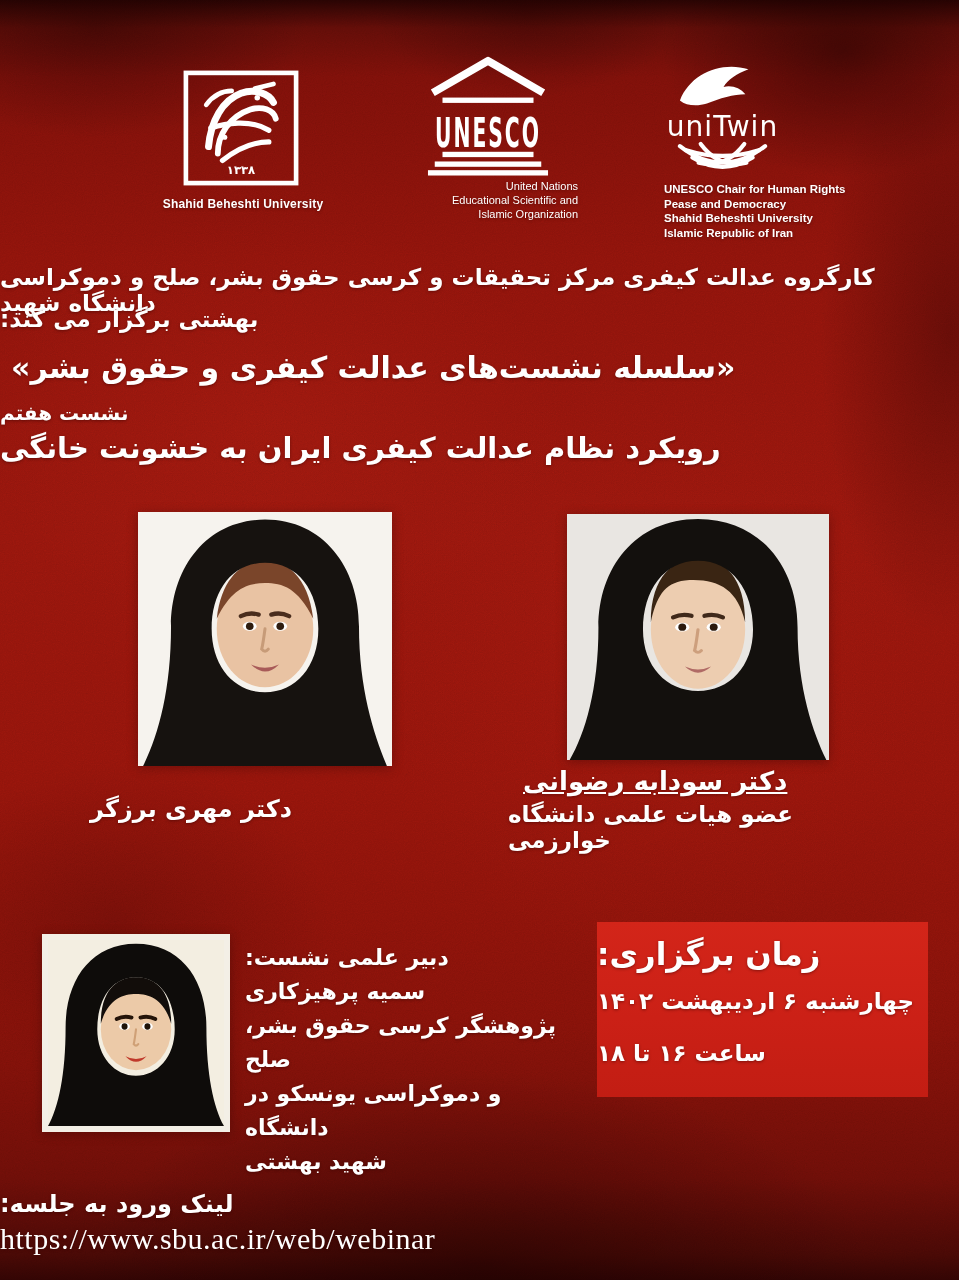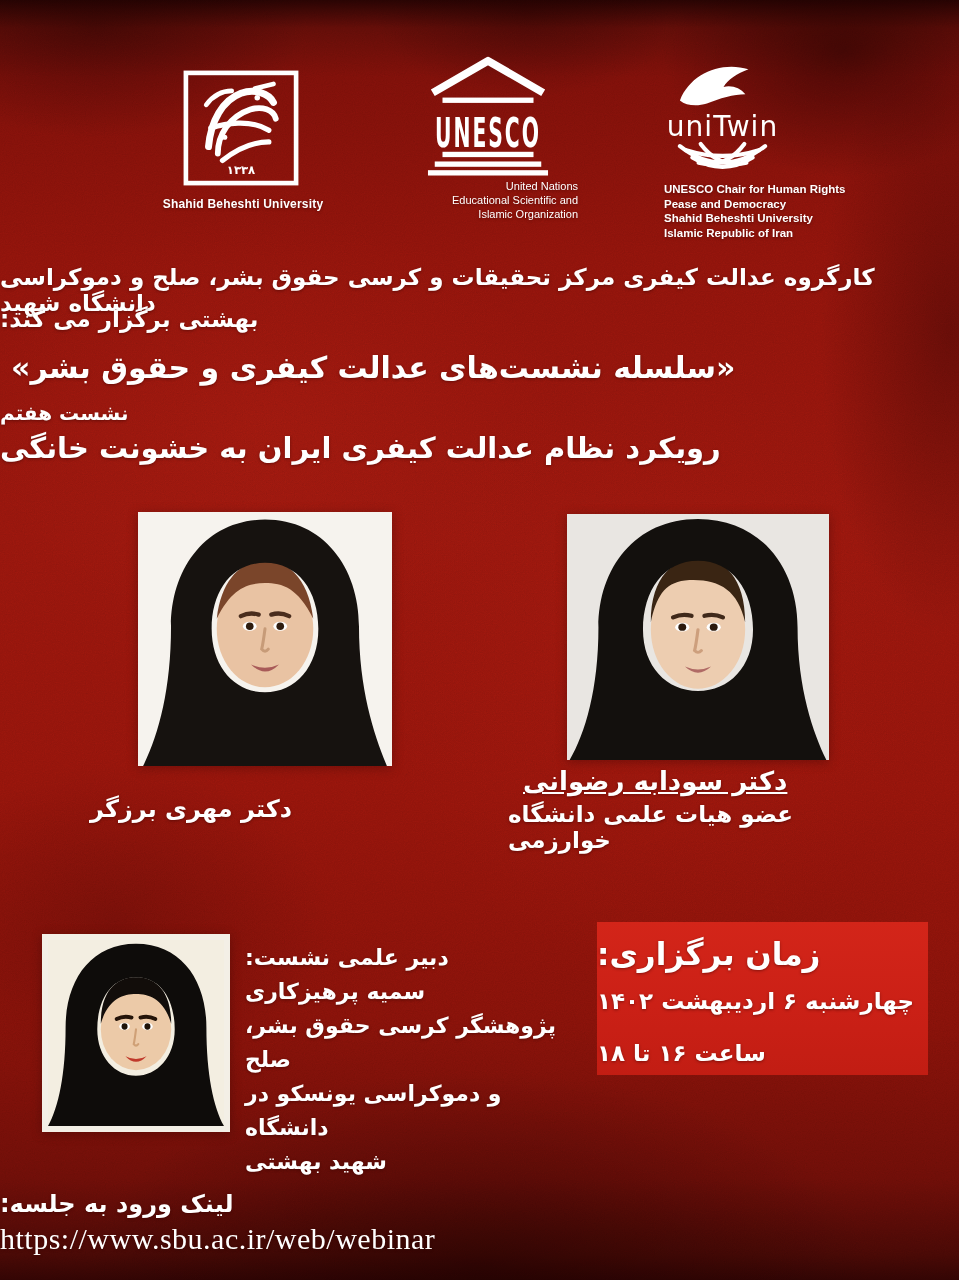--- a/index.html
+++ b/index.html
@@ -55,21 +55,21 @@
   
   .name-left{left:90px;top:768px;width:350px;font-size:24px;font-weight:700;margin-top:27px;}
   .aff-left{left:45px;top:803px;width:440px;font-size:23px;font-weight:700;}
   .name-right{left:523px;top:766px;width:350px;font-size:26px;font-weight:700;text-decoration:underline;}
   .aff-right{left:508px;top:801px;width:380px;font-size:23px;font-weight:700;}
 
   
   .secretary{left:245px;top:941px;width:340px;font-size:22px;font-weight:700;line-height:34px;}
 
   
-  .schedule-box{left:597px;top:922px;width:331px;height:153px;
+  .schedule-box{left:597px;top:922px;width:331px;height:175px;
     background:linear-gradient(180deg,#d32519 0%,#cb2016 55%,#c21d13 100%);}
   .schedule-heading{left:0;right:0;top:14px;font-size:31px;font-weight:700;}
   .schedule-date{left:0;right:0;top:66px;font-size:23px;font-weight:700;}
   .schedule-time{left:0;right:0;top:110px;font-size:23px;font-weight:700;margin-top:8px;}
 
   
   .link-label{left:0;right:0;top:1190px;font-size:24px;font-weight:700;}
   .link-url{left:0;right:0;top:1222px;font-size:30px;font-family:"Liberation Serif",serif;font-weight:400;letter-spacing:.5px;}
 </style>
 </head>

